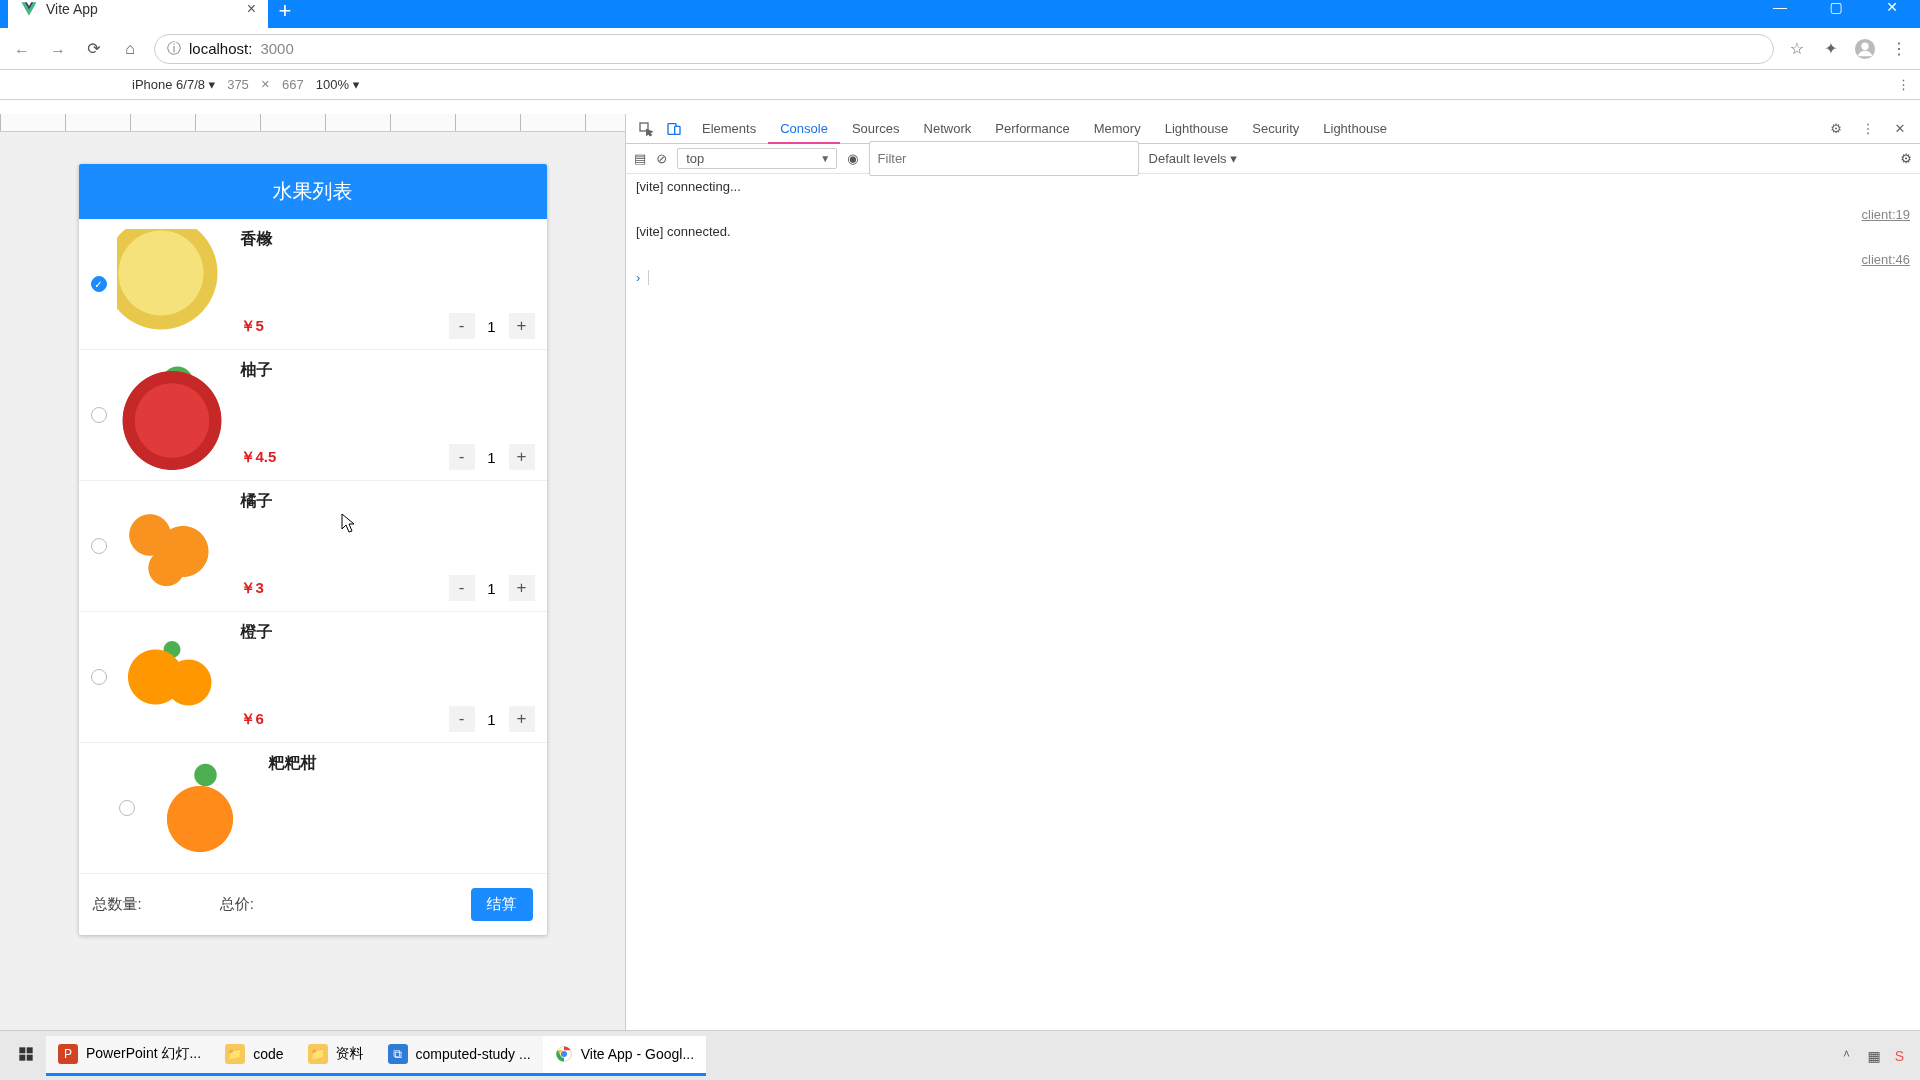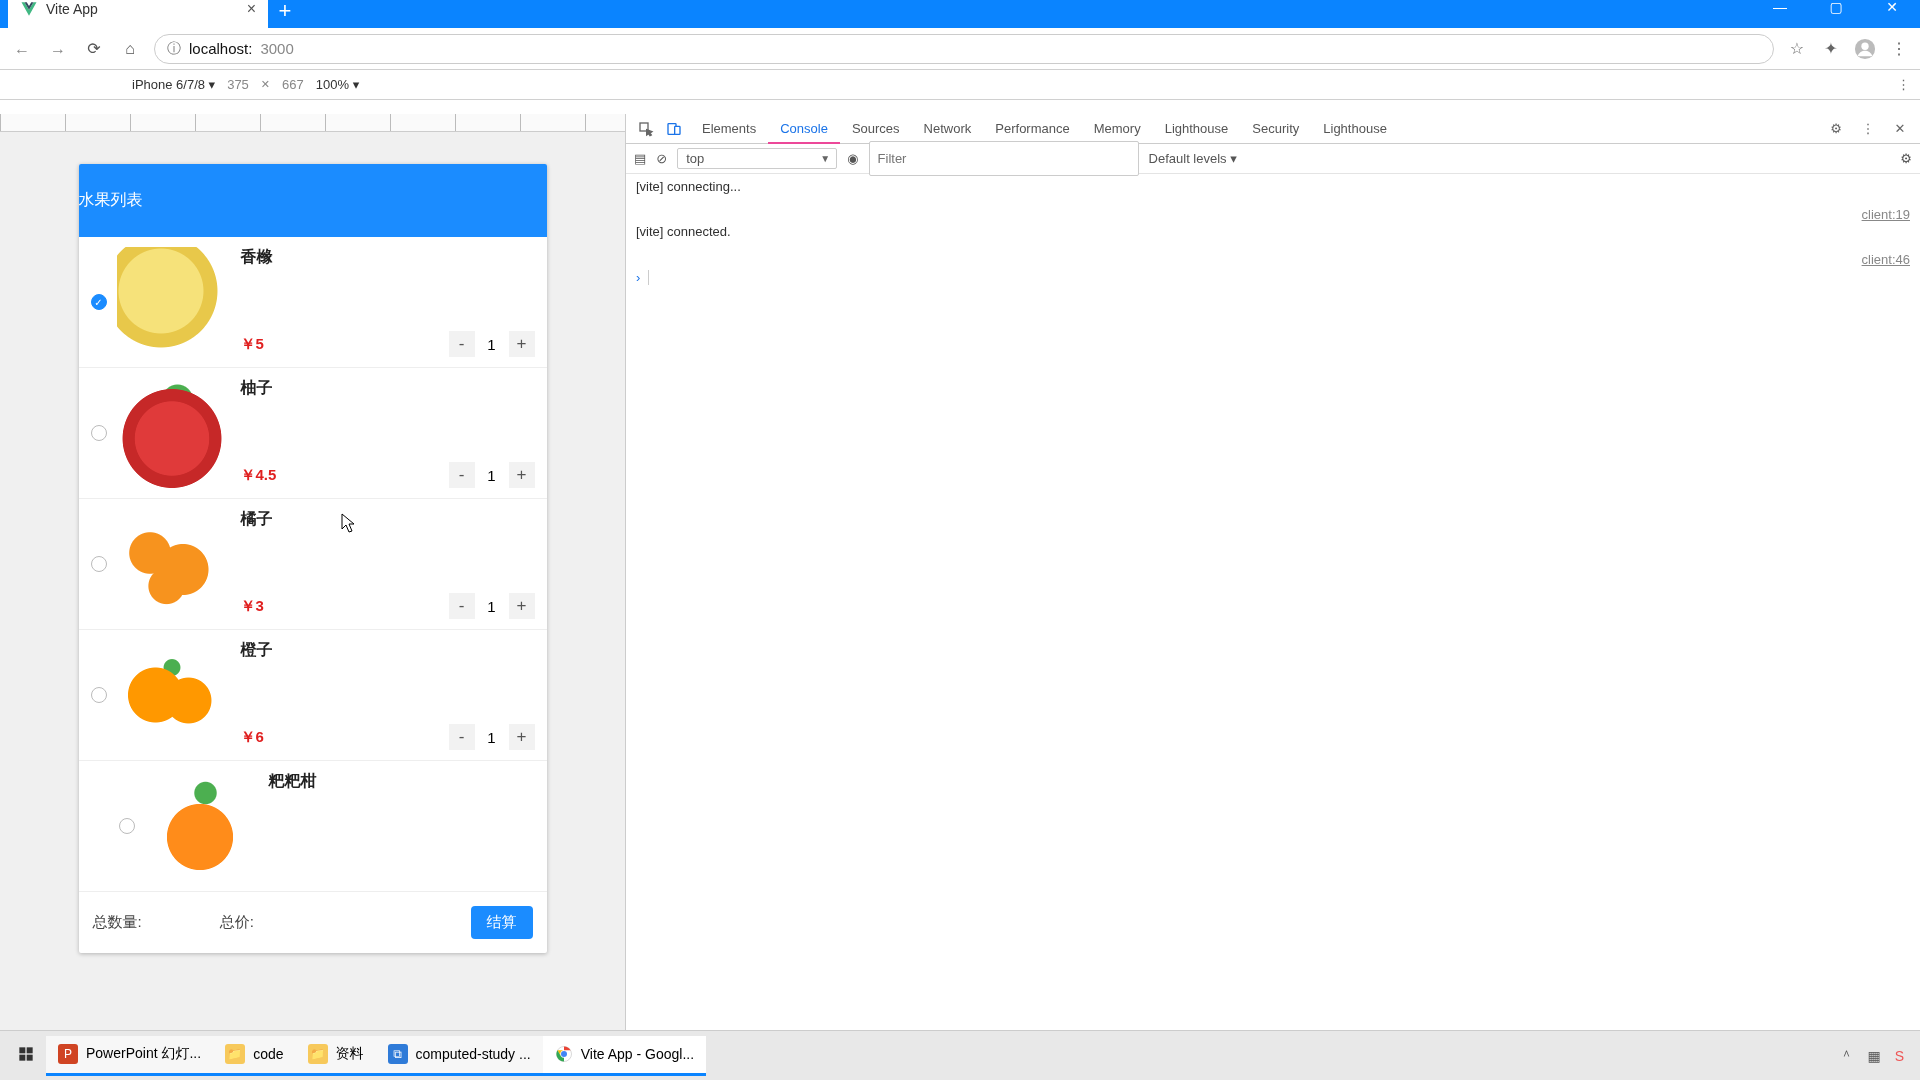--- a/index.html
+++ b/index.html
@@ -41,21 +41,21 @@
 
 .split { position:absolute; top:114px; bottom:50px; left:0; right:0; display:flex; }
 .viewport { width:625px; background:#f0f0f0; position:relative; overflow:hidden; padding-top:30px; }
 .ruler { position:absolute; top:0; left:0; right:0; height:18px; background:#fafafa;
          border-bottom:1px solid #ccc; }
 .ruler::before { content:""; position:absolute; inset:0;
   background:repeating-linear-gradient(90deg,#bbb 0,#bbb 1px,transparent 1px,transparent 65px); }
 
 .phone { width:468px; margin:20px auto 0; background:#fff; box-shadow:0 1px 4px rgba(0,0,0,.25);
          border-radius:2px; overflow:hidden; }
-.phone-header{ background:#1b8cff; color:#fff; font-size:16px; padding:26px 0; }
+.phone-header{ background:#1b8cff; color:#fff; text-align:center; font-size:20px; padding:14px 0; }
 .list { max-height:700px; overflow:hidden; }
 .item { display:flex; align-items:center; padding:10px 12px; border-bottom:1px solid #eee; }
 .item:last-child{ border-bottom:none;margin-left:28px; }
 .chk { width:16px; height:16px; border:1px solid #bbb; border-radius:50%; margin-right:10px;
        display:flex; align-items:center; justify-content:center; font-size:10px; cursor:pointer; }
 .chk.on { background:#1b8cff; border-color:#1b8cff; color:#fff; }
 .thumb { width:110px; height:110px; border-radius:6px; background:#eee; background-size:cover;
          background-position:center; }
 .info { flex:1; margin-left:14px; display:flex; flex-direction:column; height:110px; }
 .name { font-size:16px; font-weight:600; color:#222; }

